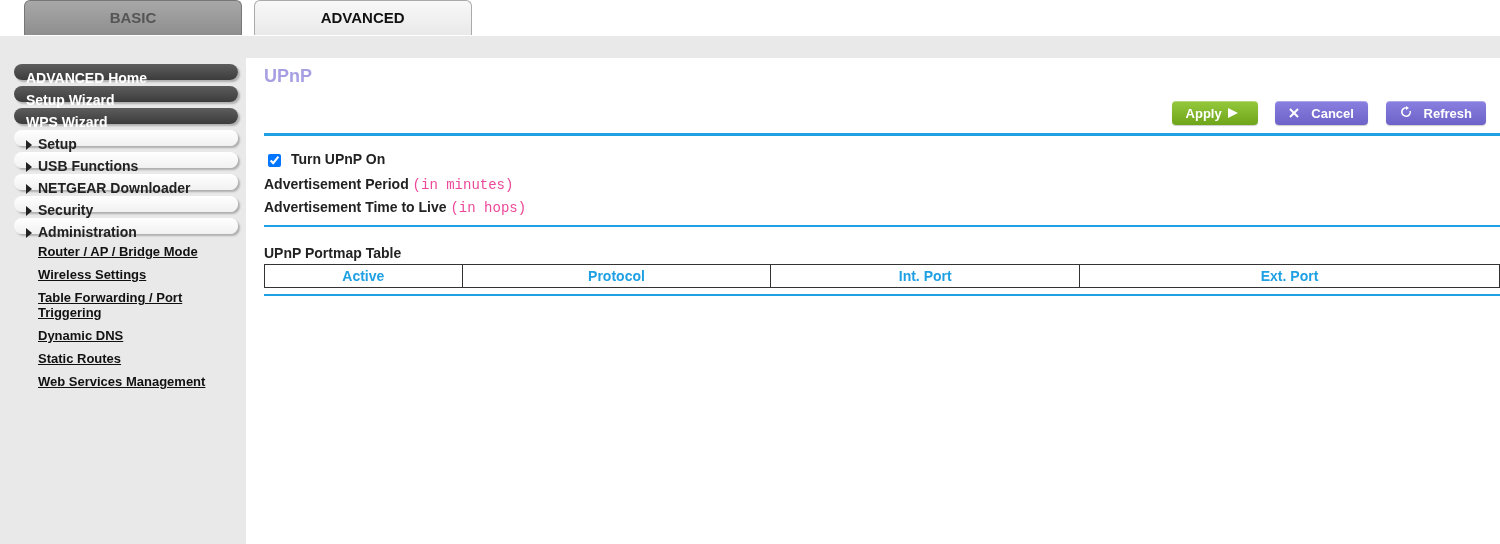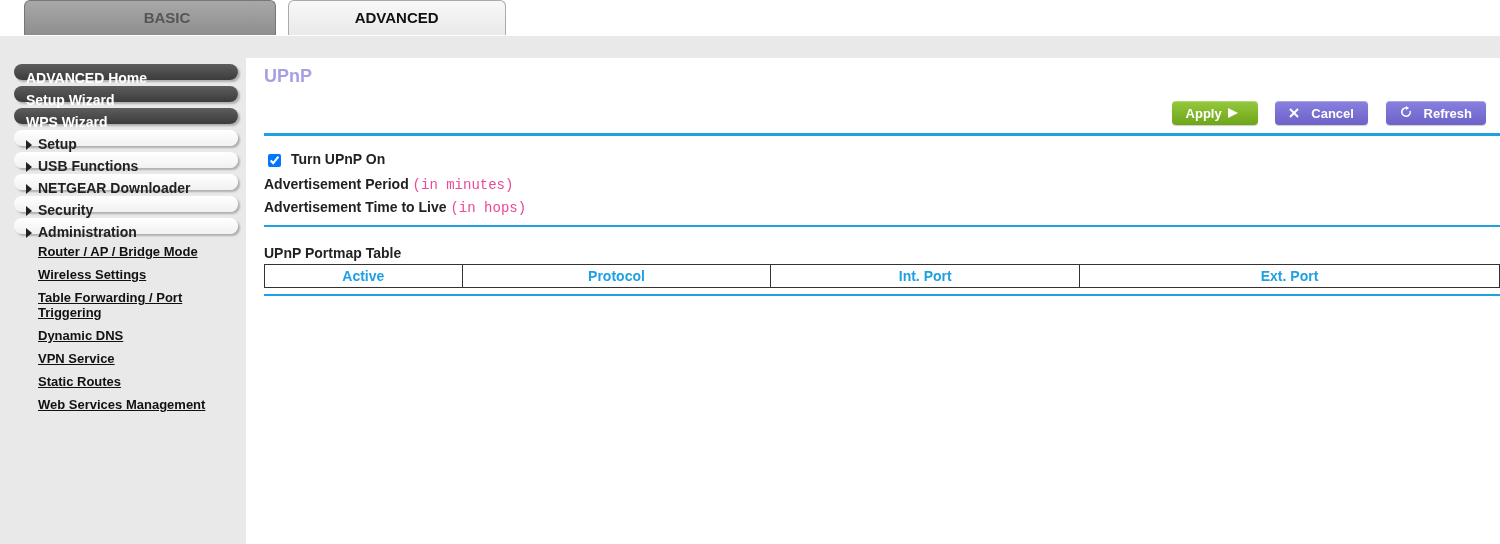--- a/index.html
+++ b/index.html
@@ -1,20 +1,20 @@
 <!DOCTYPE html>
 <html><head>
 <meta charset="utf-8">
 <style>
   html,body{margin:0;padding:0;font-family:Arial,Helvetica,sans-serif;font-size:13px;color:#222;background:#fff;}
   .page{width:1500px;}
   
   .topbar{height:36px;background:#fff;padding-left:24px;}
   .tab{display:inline-block;height:34px;line-height:34px;width:216px;text-align:center;font-size:15px;font-weight:bold;border-radius:6px 6px 0 0;vertical-align:bottom;cursor:pointer;}
-  .tab.basic{background:linear-gradient(#a8a8a8,#8e8e8e);color:#555;border:1px solid #777;border-bottom:none;padding-left:34px;}
+  .tab.basic{background:linear-gradient(#a8a8a8,#8e8e8e);color:#555;border:1px solid #777;border-bottom:none;}
   .tab.adv{background:linear-gradient(#f8f8f8,#e9e9e9);color:#111;border:1px solid #aaa;border-bottom:none;margin-left:8px;}
   .stripe{height:22px;background:#e9e9e9;}
   .cols{display:flex;align-items:flex-start;}
   
   .side{width:246px;padding:6px 8px 8px 14px;box-sizing:border-box;background:#e9e9e9;min-height:500px;}
   .pill{height:16px;line-height:28px;border-radius:8px;padding:0 12px;font-size:14px;font-weight:bold;margin-bottom:6px;cursor:pointer;box-shadow:2px 2px 2px rgba(0,0,0,.25);}
   .pill.dk{background:linear-gradient(#5d5d5d,#3c3c3c);color:#fff;}
   .pill.lt{background:linear-gradient(#fff,#f1f1f1);color:#222;}
   .pill .caret{display:inline-block;width:0;height:0;border-top:5px solid transparent;border-bottom:5px solid transparent;border-left:6px solid #222;margin-right:6px;vertical-align:middle;}
   .pill .caret.dn{border-left:5px solid transparent;border-right:5px solid transparent;border-top:6px solid #222;border-bottom:none;}
@@ -60,21 +60,20 @@
       <div class="pill lt"><span class="caret"></span><span>Setup</span></div>
       <div class="pill lt"><span class="caret"></span><span>USB Functions</span></div>
       <div class="pill lt"><span class="caret"></span><span>NETGEAR Downloader</span></div>
       <div class="pill lt"><span class="caret"></span><span>Security</span></div>
       <div class="pill lt"><span class="caret"></span><span>Administration</span></div>
       <div class="subwrap">
         <div class="sub"><span>Router / AP / Bridge Mode</span></div>
         <div class="sub"><span>Wireless Settings</span></div>
         <div class="sub"><span>Table Forwarding / Port Triggering</span></div>
         <div class="sub"><span>Dynamic DNS</span></div>
-        <div class="sub"><span>VPN Service</span></div>
         <div class="sub"><span>Static Routes</span></div>
         <div class="sub"><span>Web Services Management</span></div>
 
       </div>
     </div>
 
     <div class="main">
       <div class="ptitle">UPnP</div>
 
       <div class="btnrow">

